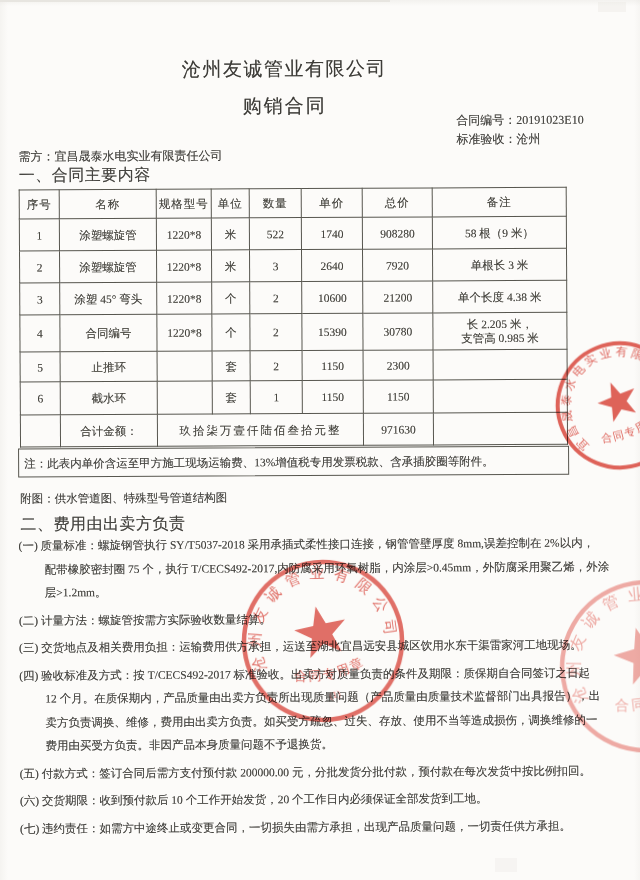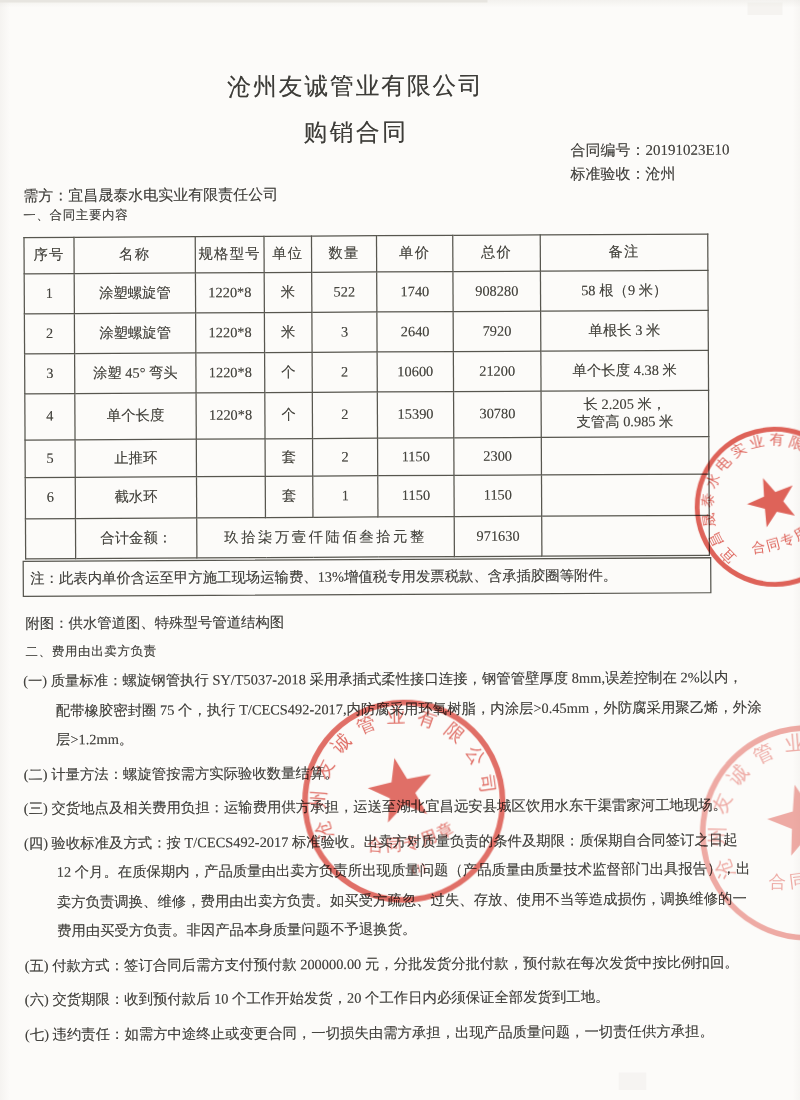--- a/index.html
+++ b/index.html
@@ -30,21 +30,21 @@
   }
   .subtitle{
     position:absolute;top:93px;left:0;width:573px;text-align:center;
     font-size:19px;letter-spacing:2px;color:#3d3c38;
   }
   .meta{position:absolute;font-size:12px;line-height:15px;}
   .m-supplier{top:115px;left:20px;}
   .m-buyer{top:148px;left:20px;}
   .meta-right{position:absolute;top:112px;left:418px;font-size:12px;margin-left:40px;}
   .meta-right div{line-height:19px;}
-  .sec-heading{position:absolute;font-size:10px;letter-spacing:.5px;}
+  .sec-heading{position:absolute;font-size:16px;letter-spacing:.5px;}
   .h1{top:164px;left:20px;}
   .h2{top:513px;left:20px;}
   .attachment{position:absolute;top:490px;left:20px;font-size:11.5px;}
   table.items{
     position:absolute;top:188px;left:20px;width:547px;
     border-collapse:collapse;table-layout:fixed;
     font-size:11.5px;color:#46453f;
   }
   table.items td,table.items th{
     border:1px solid #57564f;text-align:center;vertical-align:middle;
@@ -146,21 +146,21 @@
       <td>涂塑 45° 弯头</td>
       <td>1220*8</td>
       <td>个</td>
       <td>2</td>
       <td>10600</td>
       <td>21200</td>
       <td>单个长度 4.38 米</td>
     </tr>
     <tr style="height:37px">
       <td>4</td>
-      <td>单个长度</td>
+      <td>合同编号</td>
       <td>1220*8</td>
       <td>个</td>
       <td>2</td>
       <td>15390</td>
       <td>30780</td>
       <td>长 2.205 米，
 支管高 0.985 米</td>
     </tr>
     <tr style="height:30px">
       <td>5</td>

